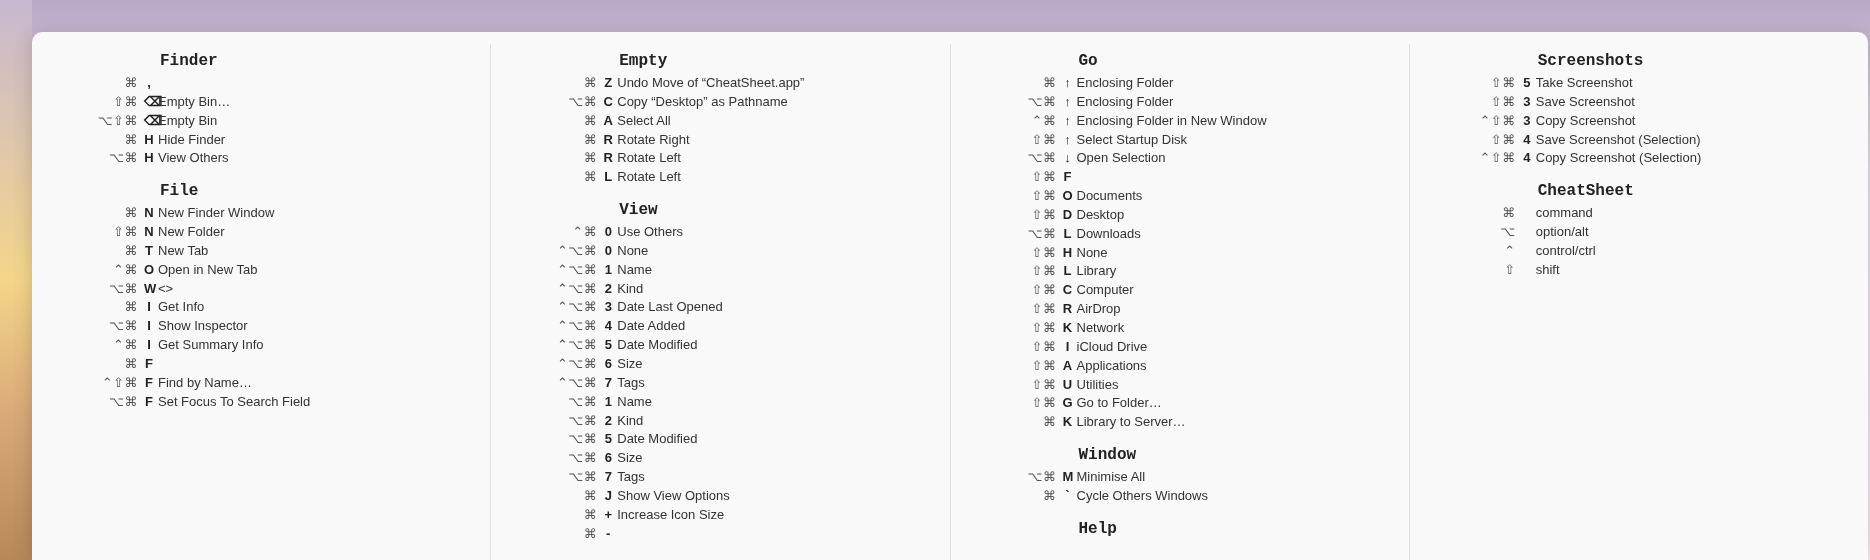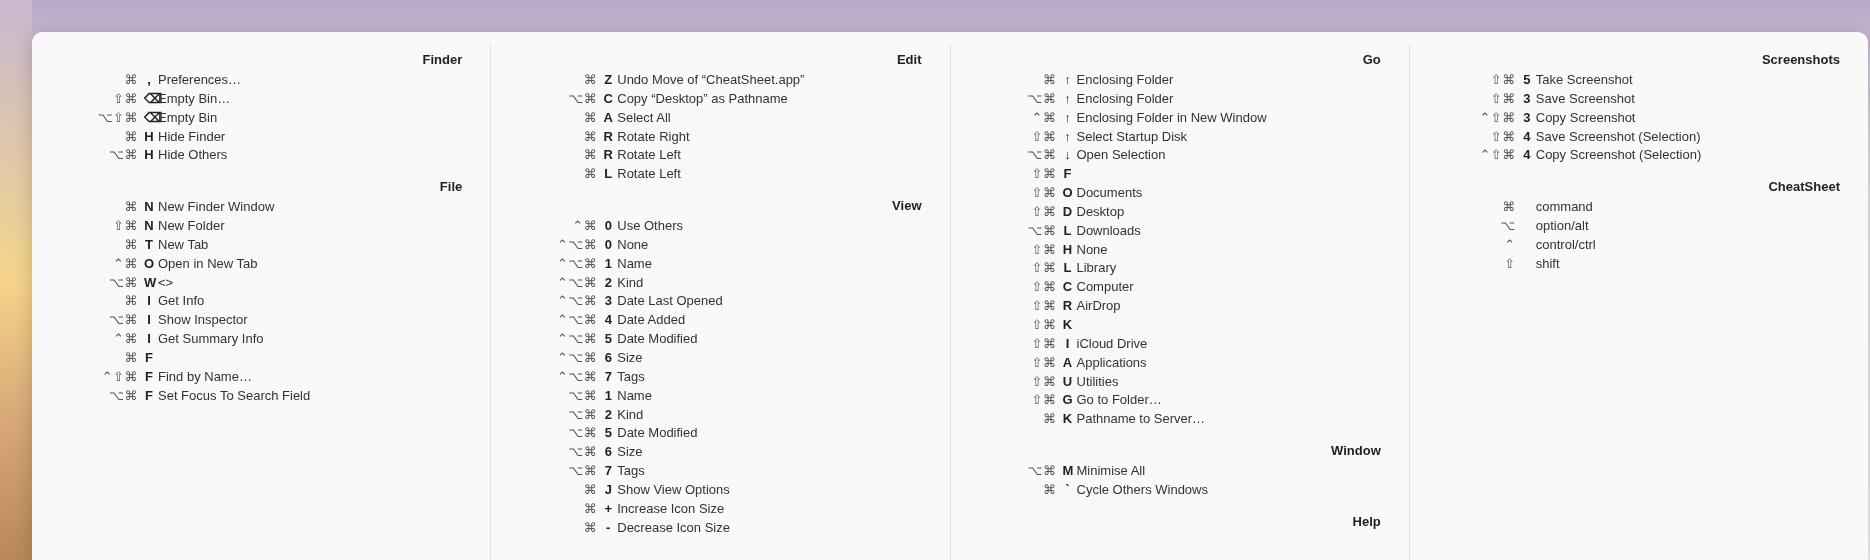--- a/index.html
+++ b/index.html
@@ -42,25 +42,26 @@
       border-right: 1px solid #e2e2e2;
     }
     .column:last-child {
       border-right: none;
     }
     .section {
       margin-bottom: 14px;
     }
     .section-title {
       font-weight: 700;
-      font-size: 13px;
+      font-size: 16px;
       color: #222;
-      text-align: right;
+      text-align: left;
       margin-bottom: 4px;
       padding-left: 100px;
+      font-family: Liberation Mono, monospace;
     }
     .item-row {
       display: flex;
       align-items: baseline;
       line-height: 1.45;
       font-size: 13px;
       color: #333;
     }
     .shortcut {
       width: 84px;
@@ -88,41 +89,40 @@
 
 <div class="bg-left"></div>
 
 <div class="sheet" id="sheet-root">
     <div class="column">
       <div class="section">
         <div class="section-title">Finder</div>
         <div class="item-row">
           <span class="shortcut">⌘</span>
           <span class="key">,</span>
-          <span class="label">Preferences…</span>
         </div>
         <div class="item-row">
           <span class="shortcut">⇧⌘</span>
           <span class="key">⌫</span>
           <span class="label">Empty Bin…</span>
         </div>
         <div class="item-row">
           <span class="shortcut">⌥⇧⌘</span>
           <span class="key">⌫</span>
           <span class="label">Empty Bin</span>
         </div>
         <div class="item-row">
           <span class="shortcut">⌘</span>
           <span class="key">H</span>
           <span class="label">Hide Finder</span>
         </div>
         <div class="item-row">
           <span class="shortcut">⌥⌘</span>
           <span class="key">H</span>
-          <span class="label">Hide Others</span>
+          <span class="label">View Others</span>
         </div>
       </div>
       <div class="section">
         <div class="section-title">File</div>
         <div class="item-row">
           <span class="shortcut">⌘</span>
           <span class="key">N</span>
           <span class="label">New Finder Window</span>
         </div>
         <div class="item-row">
@@ -171,21 +171,21 @@
         </div>
         <div class="item-row">
           <span class="shortcut">⌥⌘</span>
           <span class="key">F</span>
           <span class="label">Set Focus To Search Field</span>
         </div>
       </div>
     </div>
     <div class="column">
       <div class="section">
-        <div class="section-title">Edit</div>
+        <div class="section-title">Empty</div>
         <div class="item-row">
           <span class="shortcut">⌘</span>
           <span class="key">Z</span>
           <span class="label">Undo Move of “CheatSheet.app”</span>
         </div>
         <div class="item-row">
           <span class="shortcut">⌥⌘</span>
           <span class="key">C</span>
           <span class="label">Copy “Desktop” as Pathname</span>
         </div>
@@ -288,21 +288,20 @@
           <span class="label">Show View Options</span>
         </div>
         <div class="item-row">
           <span class="shortcut">⌘</span>
           <span class="key">+</span>
           <span class="label">Increase Icon Size</span>
         </div>
         <div class="item-row">
           <span class="shortcut">⌘</span>
           <span class="key">-</span>
-          <span class="label">Decrease Icon Size</span>
         </div>
       </div>
     </div>
     <div class="column">
       <div class="section">
         <div class="section-title">Go</div>
         <div class="item-row">
           <span class="shortcut">⌘</span>
           <span class="key">↑</span>
           <span class="label">Enclosing Folder</span>
@@ -362,20 +361,21 @@
           <span class="label">Computer</span>
         </div>
         <div class="item-row">
           <span class="shortcut">⇧⌘</span>
           <span class="key">R</span>
           <span class="label">AirDrop</span>
         </div>
         <div class="item-row">
           <span class="shortcut">⇧⌘</span>
           <span class="key">K</span>
+          <span class="label">Network</span>
         </div>
         <div class="item-row">
           <span class="shortcut">⇧⌘</span>
           <span class="key">I</span>
           <span class="label">iCloud Drive</span>
         </div>
         <div class="item-row">
           <span class="shortcut">⇧⌘</span>
           <span class="key">A</span>
           <span class="label">Applications</span>
@@ -386,21 +386,21 @@
           <span class="label">Utilities</span>
         </div>
         <div class="item-row">
           <span class="shortcut">⇧⌘</span>
           <span class="key">G</span>
           <span class="label">Go to Folder…</span>
         </div>
         <div class="item-row">
           <span class="shortcut">⌘</span>
           <span class="key">K</span>
-          <span class="label">Pathname to Server…</span>
+          <span class="label">Library to Server…</span>
         </div>
       </div>
       <div class="section">
         <div class="section-title">Window</div>
         <div class="item-row">
           <span class="shortcut">⌥⌘</span>
           <span class="key">M</span>
           <span class="label">Minimise All</span>
         </div>
         <div class="item-row">

